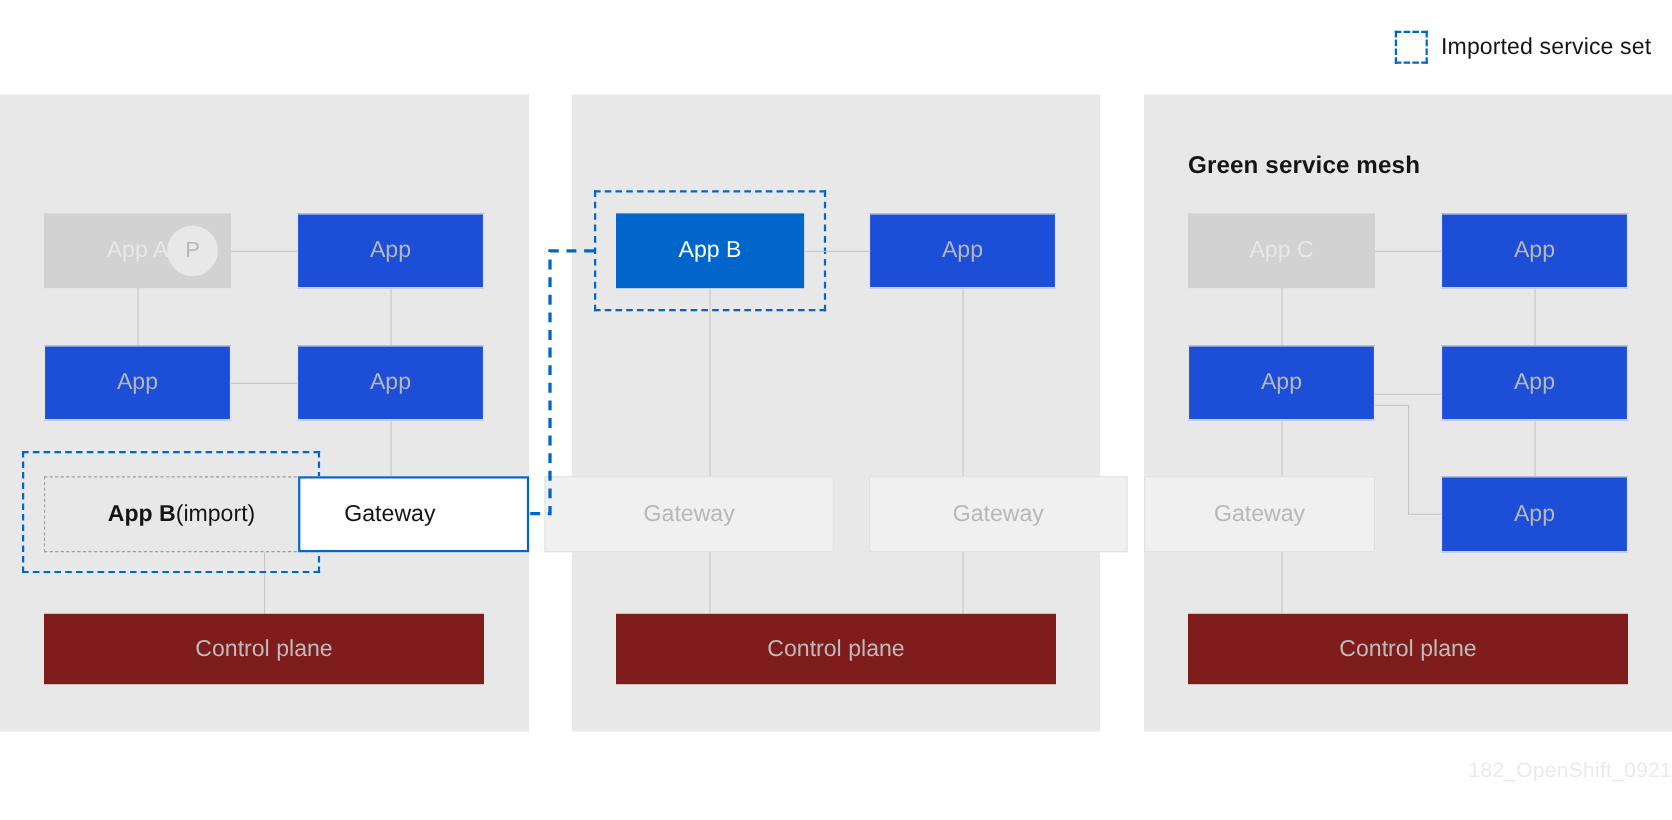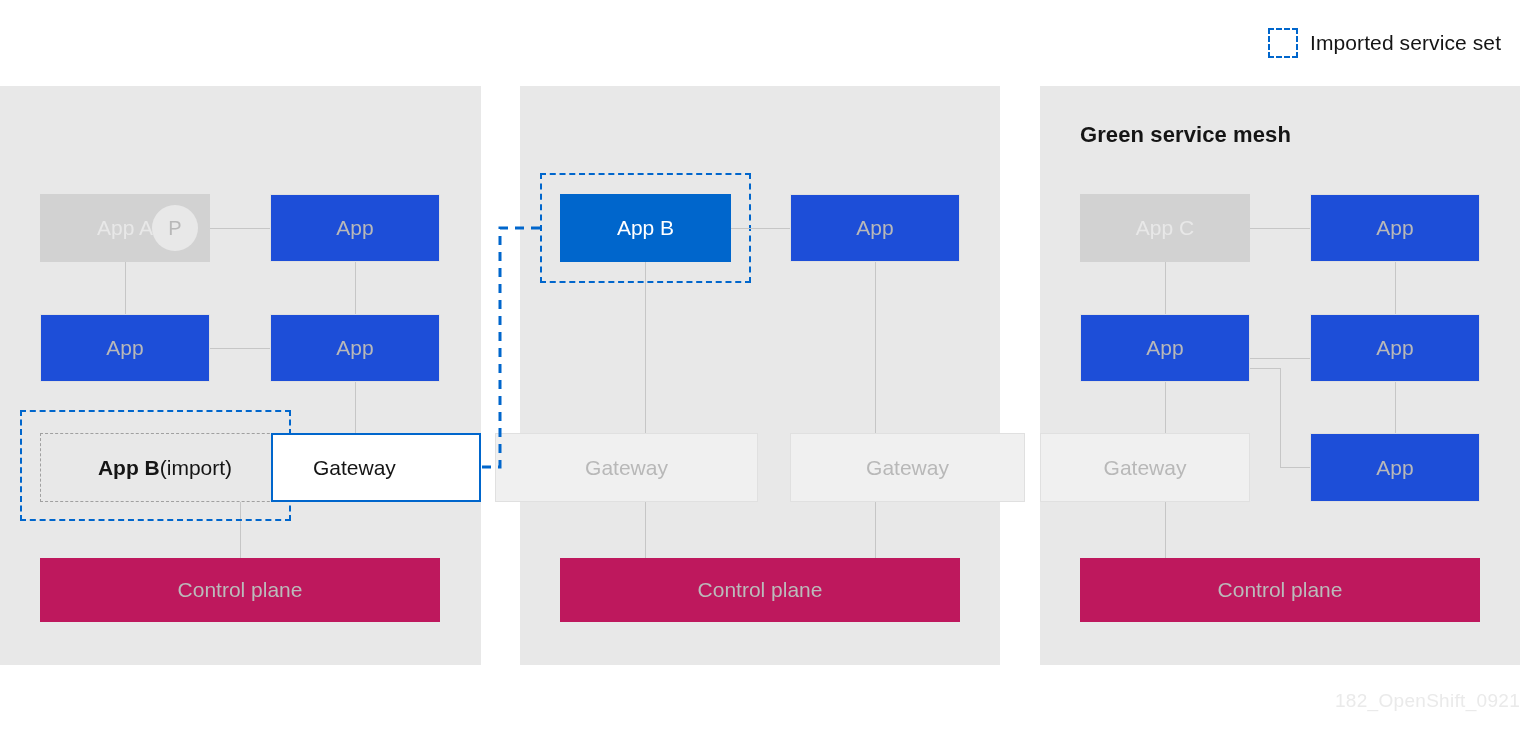--- a/index.html
+++ b/index.html
@@ -15,21 +15,21 @@
   .legend-label{font-size:21px;color:#151515;white-space:nowrap;letter-spacing:.1px;}
 
   
   .panel{position:absolute;background:#e8e8e8;top:86px;height:579px;}
   .panel-title{position:absolute;font-size:22px;font-weight:bold;color:#151515;letter-spacing:.1px;}
 
   
   .node{position:absolute;box-sizing:border-box;display:flex;align-items:center;justify-content:center;}
   .node-app{background:#1d4ed8;border:1px solid #e0e0e0;color:#b8b8b8;font-size:21px;}
   .node-app-dark{background:#d2d2d2;border:none;color:#e8e8e8;font-size:21px;}
-  .node-ctrl{background:#be185d;border:none;color:#bbbbbb;font-size:21px;}
+  .node-ctrl{background:#7f1d1d;border:none;color:#bbbbbb;font-size:21px;}
   .node-gw{background:#f0f0f0;border:1px solid #e0e0e0;color:#b8b8b8;font-size:21px;}
 
   .node-appb-blue{background:#0066CC;border:none;color:#ffffff;font-size:21px;}
   .node-gw-active{background:#ffffff;border:2px solid #0066CC;color:#151515;font-size:21px;justify-content:flex-start;padding-left:40px;}
 
   
   .frame-import{position:absolute;box-sizing:border-box;border:2px dashed #0066CC;background:transparent;}
   .frame-inner-dashed{position:absolute;box-sizing:border-box;border:1px dashed #a0a0a0;background:transparent;
      display:flex;align-items:center;justify-content:center;font-size:21px;color:#151515;}
   .frame-inner-dashed .b{font-weight:bold;}
@@ -127,21 +127,21 @@
   </div>
 
   <div class="conn conn-v" style="left:645px;top:502px;height:56px;"></div>
   <div class="conn conn-v" style="left:875px;top:502px;height:56px;"></div>
 
   <div class="node node-ctrl" style="left:560px;top:558px;width:400px;height:64px;">
     <span>Control plane</span>
   </div>
 
   <div class="panel" style="left:1040px;width:480px;"></div>
-  <div class="panel-title" style="left:1080px;top:122px;">Green service mesh</div>
+  <div class="panel-title" style="left:1080px;top:137px;">Green service mesh</div>
 
   <div class="node node-app-dark" style="left:1080px;top:194px;width:170px;height:68px;">
     <span>App C</span>
   </div>
   <div class="node node-app" style="left:1310px;top:194px;width:170px;height:68px;">
     <span>App</span>
   </div>
   <div class="node node-app" style="left:1080px;top:314px;width:170px;height:68px;">
     <span>App</span>
   </div>

